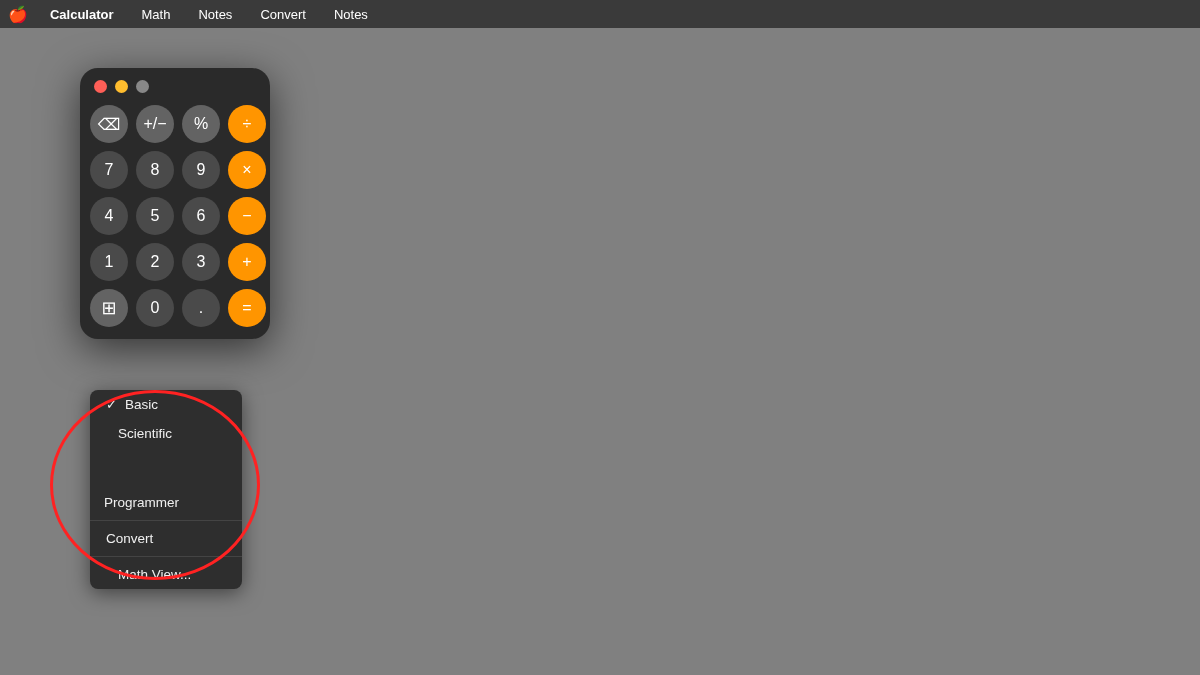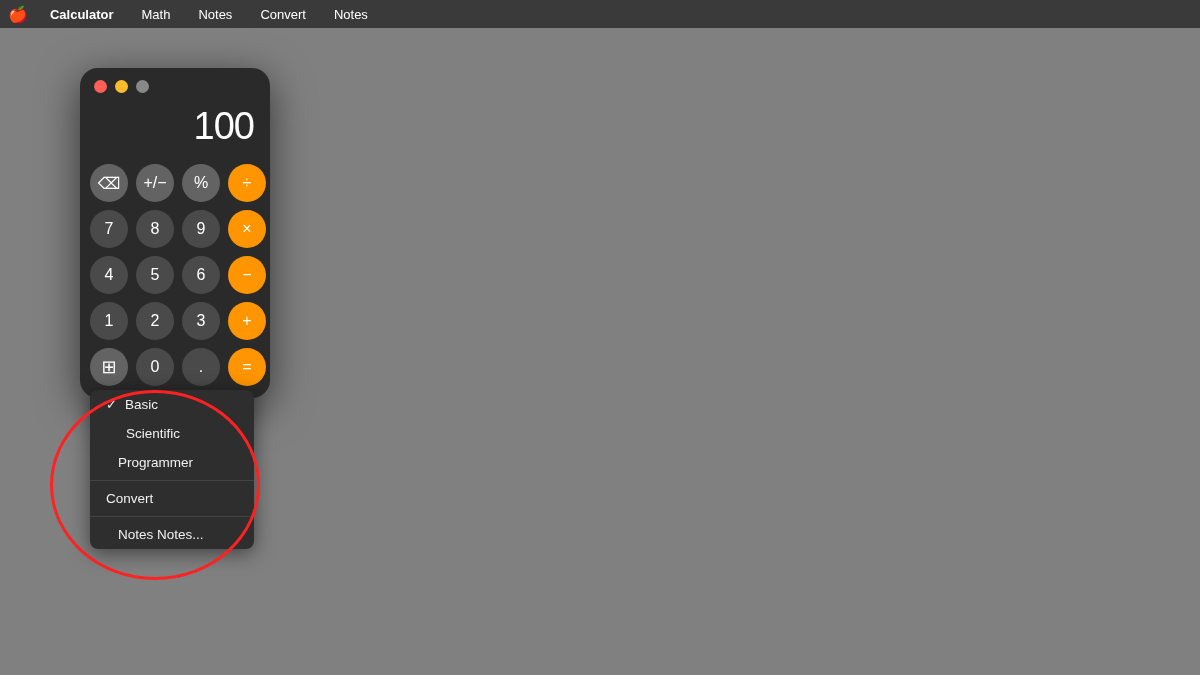--- a/index.html
+++ b/index.html
@@ -106,21 +106,21 @@
 
     .btn-gray { background: #636363; }
     .btn-dark { background: #4a4a4a; }
     .btn-orange { background: #FF9500; color: white; }
 
     
     .calc-menu {
       position: absolute;
       top: 390px;
       left: 90px;
-      width: 164px;
+      width: 152px;
       background: #2e2e2e;
       border-radius: 8px;
       box-shadow: 0 4px 20px rgba(0,0,0,0.5);
       overflow: hidden;
       z-index: 200;
     }
 
     .menu-item {
       padding: 7px 16px;
       font-size: 13.5px;
@@ -168,21 +168,20 @@
   <span class="menubar-item">Notes</span>
 </div>
 
 <div class="calc-window">
   <div class="window-controls">
     <div class="traffic-light tl-close"></div>
     <div class="traffic-light tl-minimize"></div>
     <div class="traffic-light tl-maximize"></div>
   </div>
 
-  <div class="calc-display">100</div>
 
   <div class="calc-buttons">
 
     <button class="calc-btn btn-gray">⌫</button>
     <button class="calc-btn btn-gray">+/−</button>
     <button class="calc-btn btn-gray">%</button>
     <button class="calc-btn btn-orange">÷</button>
 
     <button class="calc-btn btn-dark">7</button>
     <button class="calc-btn btn-dark">8</button>
@@ -203,29 +202,29 @@
     <button class="calc-btn btn-dark">0</button>
     <button class="calc-btn btn-dark">.</button>
     <button class="calc-btn btn-orange">=</button>
   </div>
 </div>
 
 <div class="calc-menu">
   <div class="menu-item checked">
     <span>Basic</span>
   </div>
-  <div class="menu-item" style="padding-left:36px;">
+  <div class="menu-item" style="padding-left:28px;">
     <span>Scientific</span>
   </div>
-  <div class="menu-item" style="padding-left:28px;">
+  <div class="menu-item" style="padding-left:14px;margin-top:40px;">
     <span>Programmer</span>
   </div>
   <div class="menu-separator"></div>
   <div class="menu-item" style="">
     <span>Convert</span>
   </div>
   <div class="menu-separator"></div>
   <div class="menu-item" style="padding-left:28px;">
-    <span>Notes Notes...</span>
+    <span>Math View...</span>
   </div>
 </div>
 
 <div class="annotation-circle"></div>
 
 </body></html>

